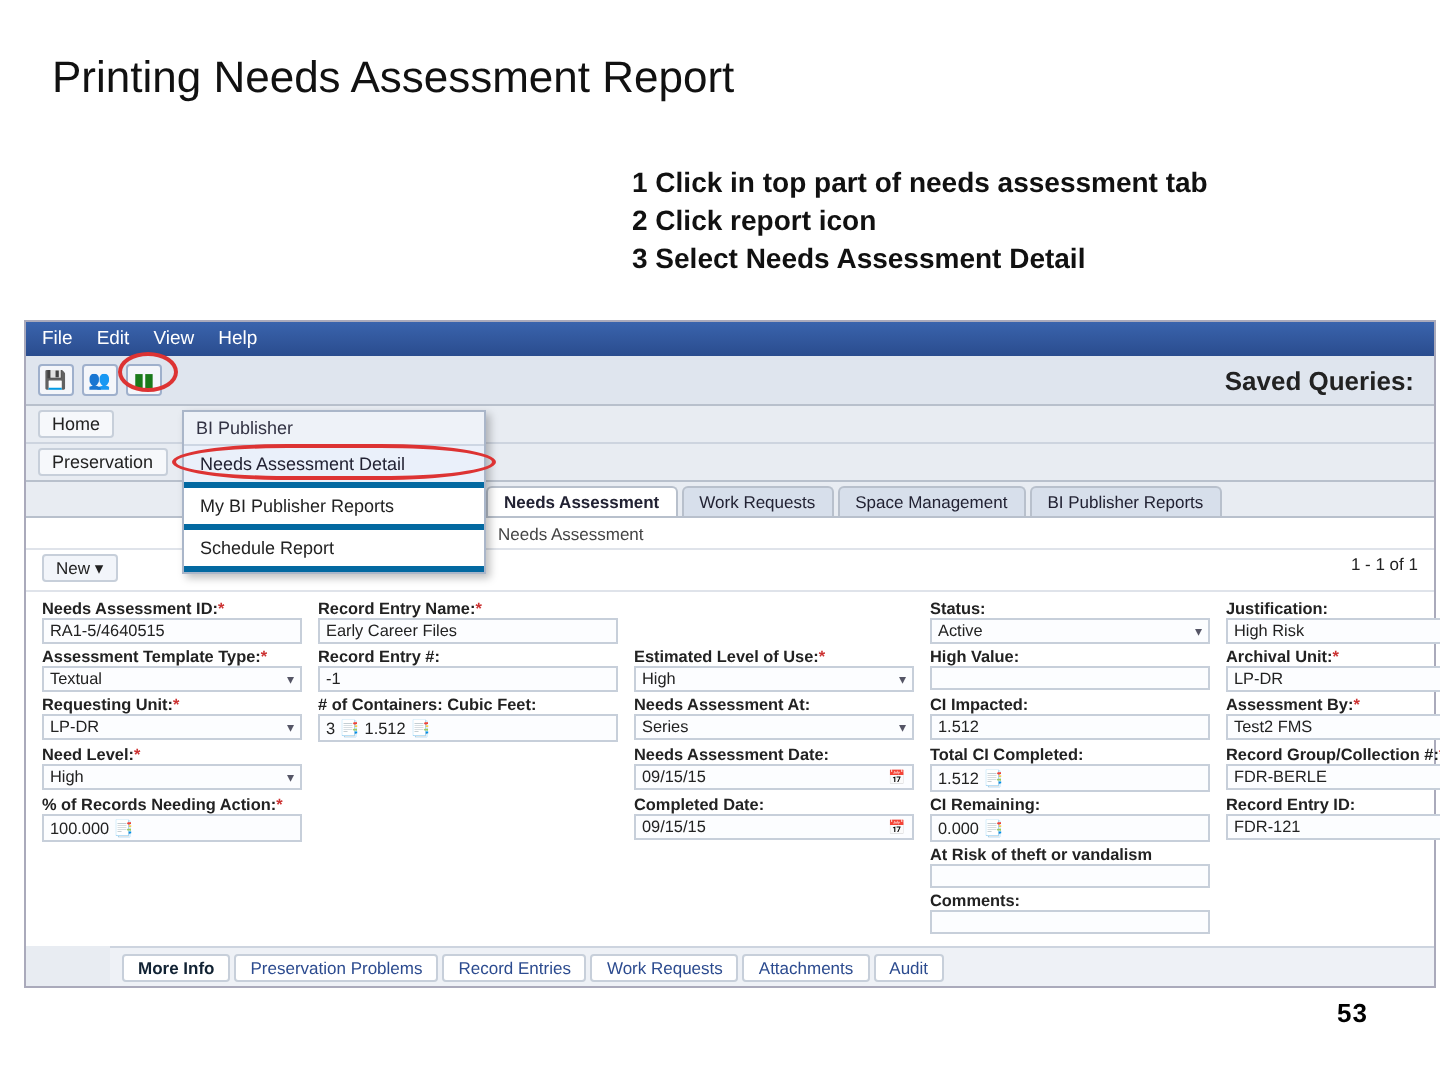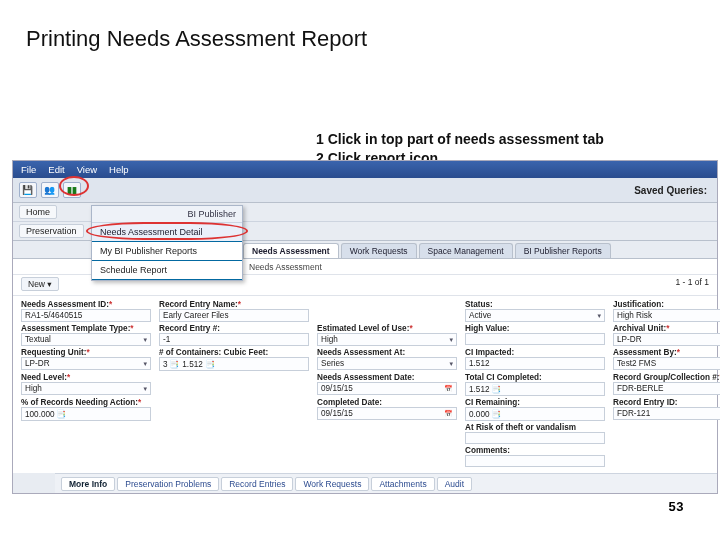--- a/index.html
+++ b/index.html
@@ -18,21 +18,20 @@
     font-weight: 400;
   }
   .instructions {
     position: absolute;
     left: 316px;
     top: 82px;
     font-size: 14px;
     font-weight: 700;
     color: #111;
     line-height: 1.35;
-    margin-top: 48px;
   }
   .page-num {
     position: absolute;
     right: 36px;
     bottom: 26px;
     font-size: 13px;
     font-weight: 700;
     color: #000;
     letter-spacing: 0.5px;
   }
@@ -80,21 +79,21 @@
     left: 46px;
     top: -2px;
     width: 30px; height: 20px;
     border: 2px solid #d33;
     border-radius: 50%;
     pointer-events: none;
   }
   .saved-queries {
     margin-left: auto;
     font-weight: 700;
-    font-size: 10px;
+    font-size: 13px;
     padding-right: 4px;
   }
   .crumbs {
     display: flex;
     align-items: center;
     gap: 4px;
     padding: 2px 6px;
     background: #e8ecf2;
     border-bottom: 1px solid #b8c0cc;
     position: relative;
@@ -115,27 +114,26 @@
     background: #fff;
     border: 1px solid #aab6c9;
     box-shadow: 2px 2px 4px rgba(0,0,0,0.25);
     z-index: 20;
   }
   .dropdown .hdr {
     background: #eef2f8;
     border-bottom: 1px solid #cdd6e3;
     padding: 3px 6px;
     font-size: 9px;
-    text-align: right;
     color: #334;
   }
   .dropdown .item {
     padding: 4px 8px;
     font-size: 9px;
-    border-bottom: 1px solid #0369a1;
+    border-bottom: 3px solid #0369a1;
     cursor: default;
   }
   .dropdown .item.sel {
     background: #eaf0fa;
     color: #223;
   }
   .dd-circle {
     position: absolute;
     left: -6px;
     top: 16px;

